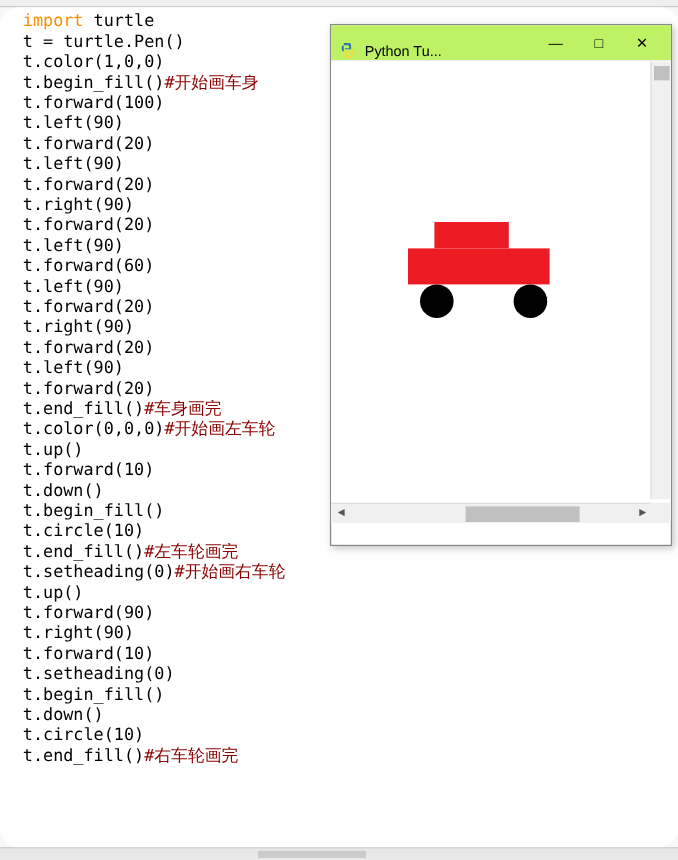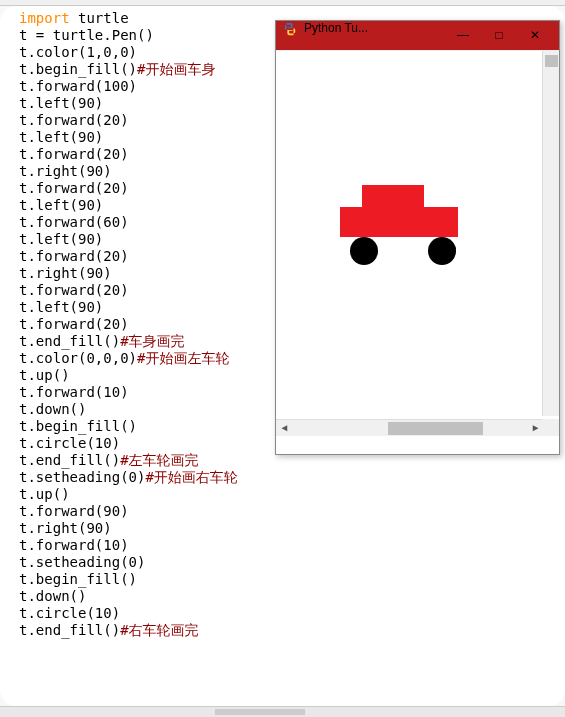--- a/index.html
+++ b/index.html
@@ -36,23 +36,23 @@
     top: 20px;
     left: 275px;
     width: 285px;
     height: 435px;
     background: #fff;
     border: 1px solid #888;
     box-shadow: 2px 2px 6px rgba(0,0,0,0.25);
   }
   .title-bar {
     height: 30px;
-    background: #b91c1c;
+    background: #bef264;
     display: flex;
-    align-items: flex-start;
+    align-items: flex-end;
     padding: 0 6px;
     border-bottom: 1px solid #eee;
   }
   .turtle-icon-wrap {
     width: 16px; height: 16px;
     display:flex; align-items:center; justify-content:center;
     margin-right: 6px;
   }
   .title-text {
     flex: 1;

